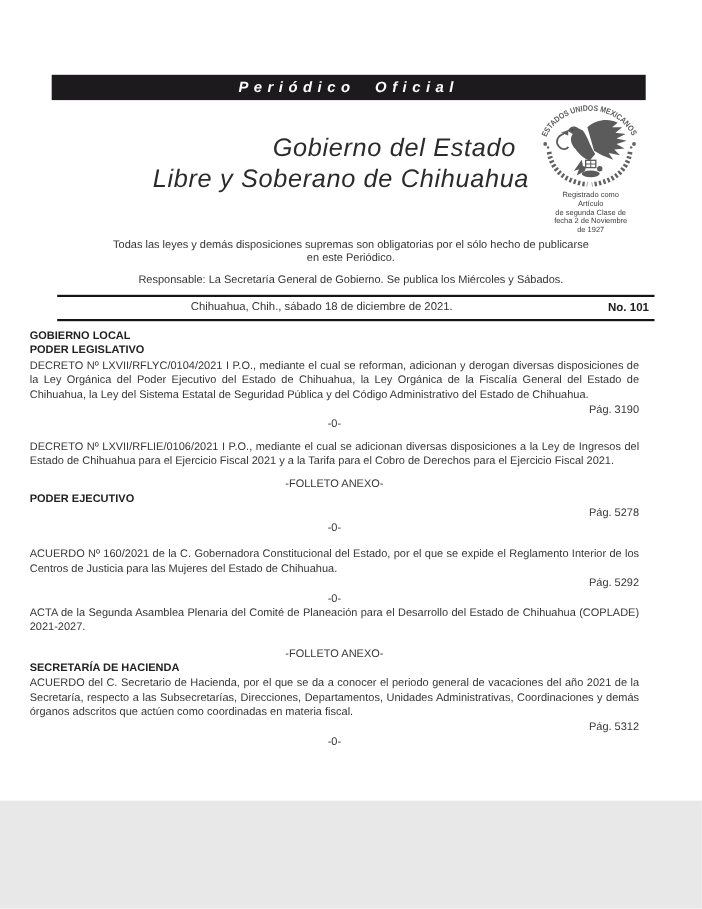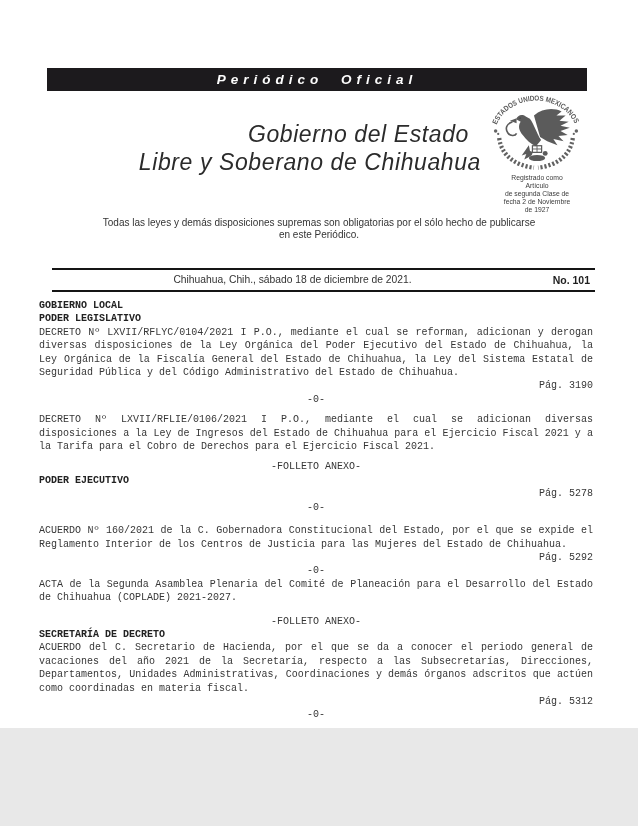--- a/index.html
+++ b/index.html
@@ -51,22 +51,22 @@
   .issue-bar .place-date{
     position:absolute;left:0;right:62px;top:0;height:20px;line-height:20px;
     text-align:center;font-size:10.3px;color:#333;
   }
   .issue-bar .issue-no{
     position:absolute;right:5px;top:0;height:20px;line-height:20px;
     font-weight:bold;font-size:10.5px;color:#1e1e1e;
   }
   
   .toc{
-    position:absolute;left:39px;top:299px;width:554px;
-    font-size:10px;line-height:13.4px;color:#363636;font-family:Liberation Mono, monospace;
+    position:absolute;left:27px;top:299px;width:554px;
+    font-size:10px;line-height:13.4px;color:#363636;
   }
   .toc .heading{font-weight:bold;color:var(--ink-dark);}
   .toc .entry{text-align:justify;}
   .toc .page-ref{text-align:right;}
   .toc .separator{text-align:center;}
   .toc .annex{text-align:center;}
   .g7{margin-top:7px;}
   .g10{margin-top:10px;}
 </style>
 </head>
@@ -124,20 +124,21 @@
     <div>de segunda Clase de</div>
     <div>fecha 2 de Noviembre</div>
     <div>de 1927</div>
   </div>
 
   <div class="legal-notice">
     <div>Todas las leyes y demás disposiciones supremas son obligatorias por el sólo hecho de publicarse</div>
     <div>en este Periódico.</div>
   </div>
 
+  <div class="responsible">Responsable: La Secretaría General de Gobierno. Se publica los Miércoles y Sábados.</div>
 
   <div class="issue-bar">
     <span class="place-date">Chihuahua, Chih., sábado 18 de diciembre de 2021.</span>
     <span class="issue-no">No. 101</span>
   </div>
 
   <div class="toc">
     <div class="heading">GOBIERNO LOCAL</div>
     <div class="heading">PODER LEGISLATIVO</div>
     <div class="entry">DECRETO Nº LXVII/RFLYC/0104/2021 I P.O., mediante el cual se reforman, adicionan y derogan diversas disposiciones de la Ley Orgánica del Poder Ejecutivo del Estado de Chihuahua, la Ley Orgánica de la Fiscalía General del Estado de Chihuahua, la Ley del Sistema Estatal de Seguridad Pública y del Código Administrativo del Estado de Chihuahua.</div>
@@ -146,19 +147,19 @@
     <div class="entry g7">DECRETO Nº LXVII/RFLIE/0106/2021 I P.O., mediante el cual se adicionan diversas disposiciones a la Ley de Ingresos del Estado de Chihuahua para el Ejercicio Fiscal 2021 y a la Tarifa para el Cobro de Derechos para el Ejercicio Fiscal 2021.</div>
     <div class="annex g7">-FOLLETO ANEXO-</div>
     <div class="heading">PODER EJECUTIVO</div>
     <div class="page-ref">Pág. 5278</div>
     <div class="separator">-0-</div>
     <div class="entry g10">ACUERDO Nº 160/2021 de la C. Gobernadora Constitucional del Estado, por el que se expide el Reglamento Interior de los Centros de Justicia para las Mujeres del Estado de Chihuahua.</div>
     <div class="page-ref">Pág. 5292</div>
     <div class="separator">-0-</div>
     <div class="entry">ACTA de la Segunda Asamblea Plenaria del Comité de Planeación para el Desarrollo del Estado de Chihuahua (COPLADE) 2021-2027.</div>
     <div class="annex g10">-FOLLETO ANEXO-</div>
-    <div class="heading">SECRETARÍA DE DECRETO</div>
+    <div class="heading">SECRETARÍA DE HACIENDA</div>
     <div class="entry">ACUERDO del C. Secretario de Hacienda, por el que se da a conocer el periodo general de vacaciones del año 2021 de la Secretaría, respecto a las Subsecretarías, Direcciones, Departamentos, Unidades Administrativas, Coordinaciones y demás órganos adscritos que actúen como coordinadas en materia fiscal.</div>
     <div class="page-ref">Pág. 5312</div>
     <div class="separator">-0-</div>
   </div>
 
 </div>
 
 </body></html>

